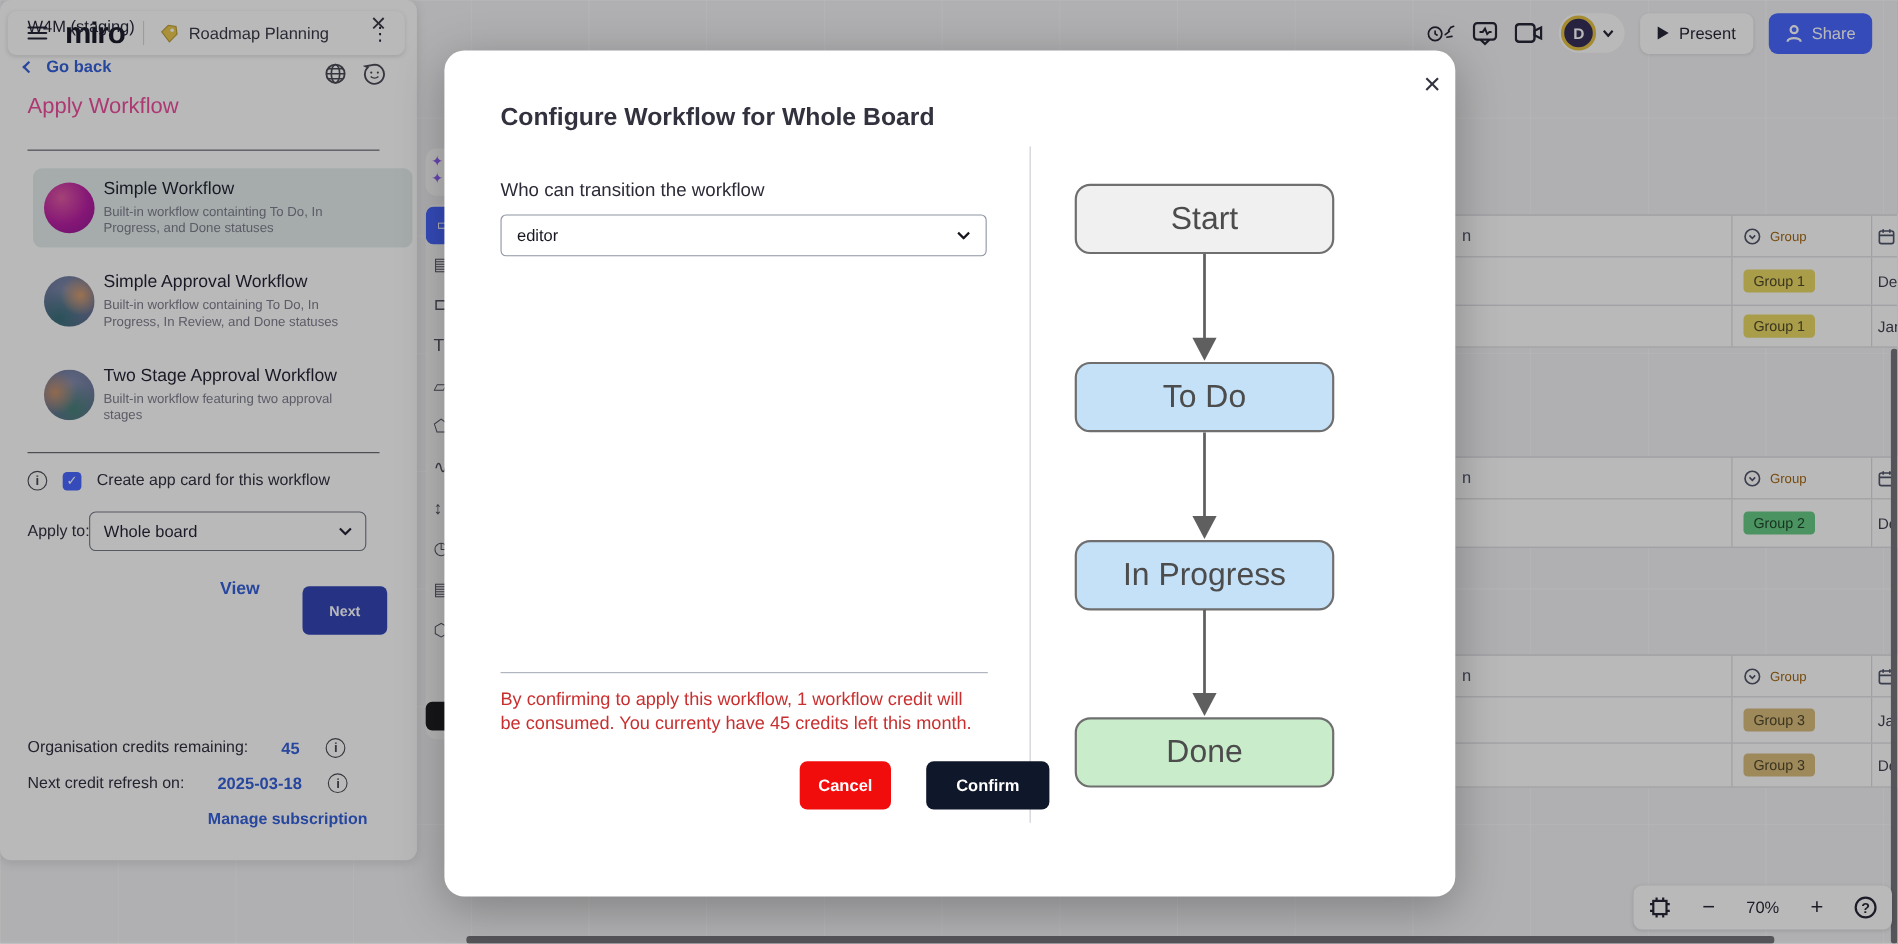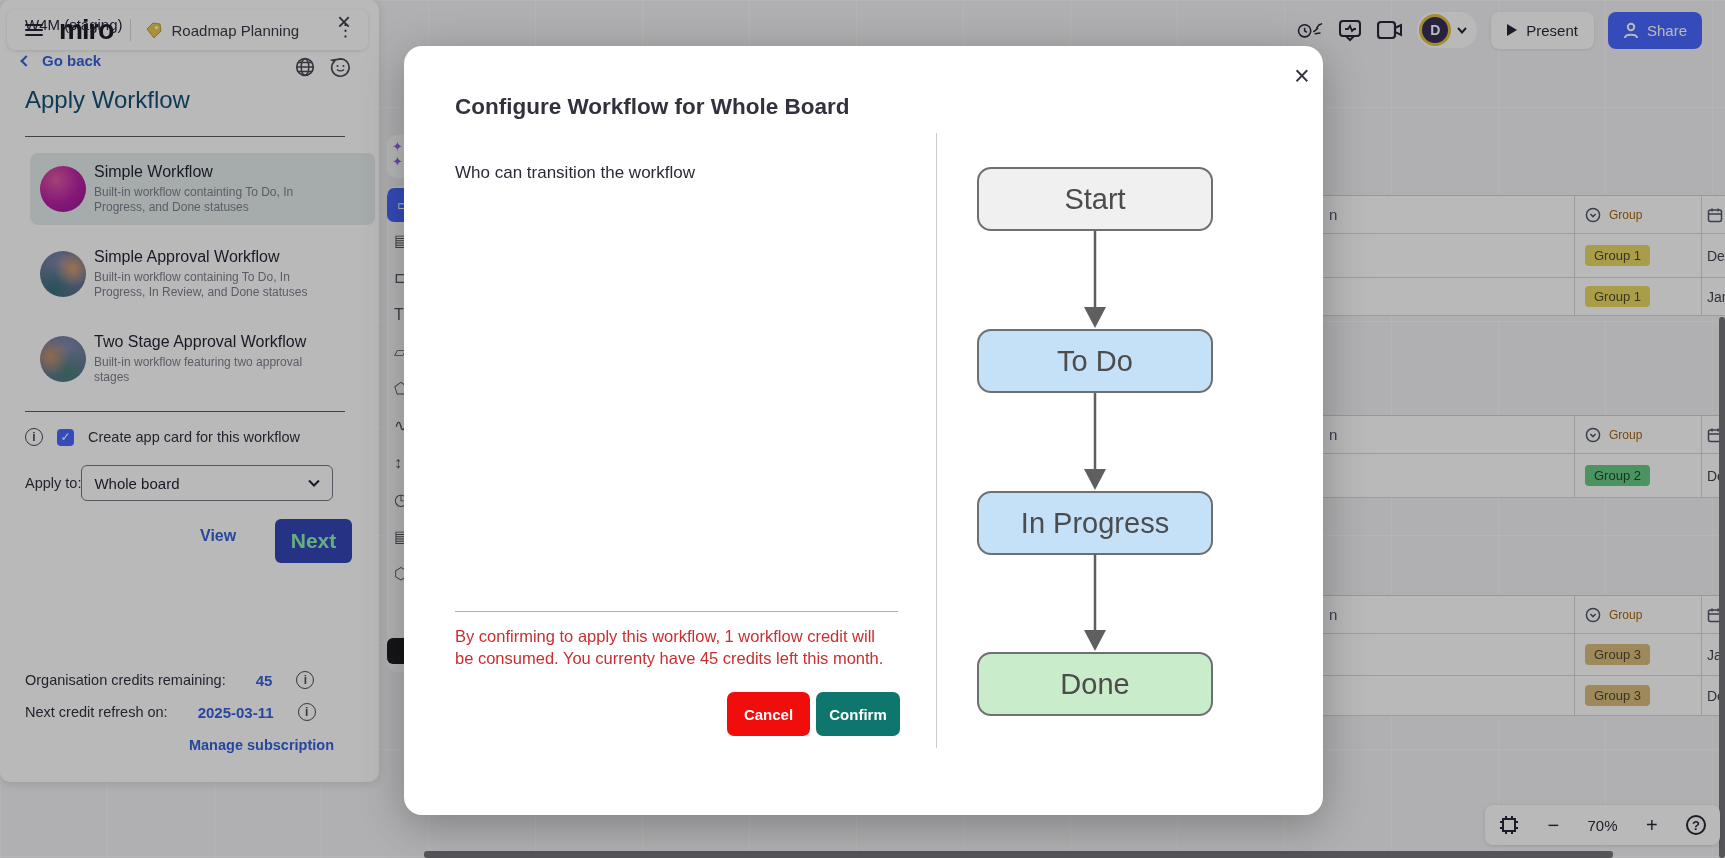--- a/index.html
+++ b/index.html
@@ -59,21 +59,21 @@
   .tb-strip{left:387px;top:186px;width:34px;height:486px;background:#fdfdfd;border-radius:10px;overflow:hidden;}
   .tb-strip .sel{width:34px;height:34px;background:#4262ff;border-radius:7px;margin:2px 0 0 0;color:#fff;font-size:15px;text-align:center;line-height:34px;}
   .tb-g{height:37px;color:#4f4f5c;font-size:16px;padding-left:7px;line-height:37px;}
   .tb-tip{left:387px;top:638px;width:34px;height:26px;background:#161619;border-radius:6px;}
   
   .sidebar{left:8px;top:70px;width:379px;height:782px;background:#fff;border-radius:10px;box-shadow:0 2px 10px rgba(0,0,0,.12);}
   .sb-title{left:25px;top:16px;font-size:15px;color:#1c1c2e;}
   .sb-close{left:330px;top:8px;font-size:24px;color:#33333f;width:28px;height:28px;text-align:center;line-height:28px;}
   .goback{left:22px;top:52px;display:flex;align-items:center;gap:12px;color:#2e5bd7;font-size:15px;font-weight:700;}
   .gb-chev{width:8px;height:8px;border-left:2.5px solid #2e5bd7;border-bottom:2.5px solid #2e5bd7;transform:rotate(45deg);}
-  .sb-head{left:25px;top:86px;font-size:24px;color:#0c4a6e;}
+  .sb-head{left:25px;top:86px;font-size:20px;color:#ec4899;}
   .sb-div{left:25px;width:320px;height:1px;background:#55555f;}
   .wf-item{left:30px;width:345px;border-radius:8px;display:flex;padding:10px 8px 10px 10px;gap:8px;}
   .wf-item.selected{background:#e3edea;}
   .wf-av{width:46px;height:46px;border-radius:50%;flex:0 0 46px;align-self:center;}
   .av-1{background:radial-gradient(circle at 35% 30%,#e0559f,#b5179e 55%,#8d0f8f 100%);}
   .av-2{background:radial-gradient(circle at 72% 38%,rgba(217,154,102,.95) 0%,rgba(217,154,102,0) 42%),
                radial-gradient(circle at 30% 85%,rgba(46,107,114,.9) 0%,rgba(46,107,114,0) 55%),
                radial-gradient(circle at 45% 30%,#7a86a8,#5d6a8e 75%);}
   .av-3{background:radial-gradient(circle at 22% 45%,rgba(201,143,99,.95) 0%,rgba(201,143,99,0) 45%),
                radial-gradient(circle at 60% 80%,rgba(62,125,110,.9) 0%,rgba(62,125,110,0) 55%),
@@ -84,41 +84,41 @@
     display:inline-flex;align-items:center;justify-content:center;font-weight:700;flex:0 0 18px;}
   .chkrow{left:25px;top:428px;display:flex;align-items:center;gap:14px;}
   .chkbox{width:17px;height:17px;background:#4262ff;border-radius:4px;color:#fff;font-size:12px;
     display:flex;align-items:center;justify-content:center;}
   .chklbl{font-size:14.5px;color:#2a2a38;}
   .applyrow{left:25px;top:465px;display:flex;align-items:center;gap:0;}
   .applylbl{font-size:14.5px;color:#2a2a38;}
   .sel-box{width:252px;height:36px;border:1px solid #6f7480;border-radius:6px;display:flex;align-items:center;
     padding:0 12px;font-size:15px;color:#1b1b2b;justify-content:space-between;background:#fff;}
   .view-link{left:200px;top:527px;color:#2e5bd7;font-size:16px;font-weight:700;}
-  .next-btn{left:275px;top:519px;width:77px;height:44px;background:#2d3fb4;border-radius:6px;color:#86efac;
-    font-size:21px;font-weight:700;display:flex;align-items:center;justify-content:center;}
+  .next-btn{left:275px;top:533px;width:77px;height:44px;background:#2d3fb4;border-radius:6px;color:#ffffff;
+    font-size:13px;font-weight:700;display:flex;align-items:center;justify-content:center;}
   .cred-row{left:25px;display:flex;align-items:center;gap:24px;font-size:14.5px;color:#2a2a38;}
   .cred-val{color:#2e5bd7;font-weight:700;font-size:15px;margin-left:6px;}
   .manage{left:0;top:737px;width:334px;text-align:right;color:#2e5bd7;font-size:14.5px;font-weight:700;}
   
   .scrim{position:absolute;inset:0;background:rgba(22,22,26,.30);z-index:50;}
   .modal{position:absolute;left:404px;top:46px;width:919px;height:769px;background:#fff;border-radius:18px;
     box-shadow:0 10px 44px rgba(0,0,0,.28);z-index:100;}
   .m-close{left:882px;top:14px;width:32px;height:32px;font-size:27px;color:#33333f;text-align:center;line-height:32px;}
   .m-title{left:51px;top:48px;font-size:22.5px;font-weight:700;color:#32323e;}
   .m-label{left:51px;top:117px;font-size:17px;color:#2b2b38;}
   .m-select{left:51px;top:149px;width:442px;height:38px;border:1px solid #8f94a3;border-radius:5px;background:#fff;
     display:flex;align-items:center;justify-content:space-between;padding:0 14px;font-size:15px;color:#16161e;}
   .m-vdiv{left:532px;top:87px;width:1px;height:615px;background:#c8cbd2;}
   .m-hdiv{left:51px;top:565px;width:443px;height:1px;background:#a9adb8;}
   .m-warn{left:51px;top:579px;width:460px;font-size:16.5px;line-height:22px;color:#c92f2f;}
   .m-btn{top:646px;height:44px;border-radius:7px;color:#fff;font-size:15px;font-weight:700;
     display:flex;align-items:center;justify-content:center;}
   .btn-cancel{left:323px;width:83px;background:#f20d0d;}
-  .btn-confirm{left:412px;width:84px;background:#0f766e;}
+  .btn-confirm{left:438px;width:112px;background:#0f172a;}
   .node{left:573px;width:236px;height:64px;border:2px solid #6f6f6f;border-radius:14px;
     display:flex;align-items:center;justify-content:center;font-size:29px;color:#4c4c4c;}
   .node-gray{background:#f0f0f0;}
   .node-blue{background:#c4e1f8;}
   .node-green{background:#c9ecca;}
   svg{display:block;}
 </style>
 </head>
 <body>
 
@@ -387,33 +387,39 @@
       <div class="abs view-link">View</div>
       <div class="abs next-btn">Next</div>
 
       <div class="abs cred-row" style="top:671px;">
         <span>Organisation credits remaining:</span>
         <span class="cred-val">45</span>
         <span class="info-c">i</span>
       </div>
       <div class="abs cred-row" style="top:703px;">
         <span>Next credit refresh on:</span>
-        <span class="cred-val">2025-03-11</span>
+        <span class="cred-val">2025-03-18</span>
         <span class="info-c">i</span>
       </div>
       <div class="abs manage">Manage subscription</div>
     </aside>
   </div>
 
   <div class="scrim"></div>
 
   <div class="modal">
     <div class="abs m-close">×</div>
     <div class="abs m-title">Configure Workflow for Whole Board</div>
     <div class="abs m-label">Who can transition the workflow</div>
+    <div class="abs m-select">
+      <span>editor</span>
+      <svg width="12" height="8" viewBox="0 0 12 8">
+        <polyline points="1,1.5 6,6.5 11,1.5" fill="none" stroke="#16161e" stroke-width="2"></polyline>
+      </svg>
+    </div>
     <div class="abs m-vdiv"></div>
     <div class="abs m-hdiv"></div>
     <div class="abs m-warn">
       <div>By confirming to apply this workflow, 1 workflow credit will</div>
       <div>be consumed. You currenty have 45 credits left this month.</div>
     </div>
     <div class="abs m-btn btn-cancel">Cancel</div>
     <div class="abs m-btn btn-confirm">Confirm</div>
 
     <div class="abs node node-gray" style="top:121px;">

